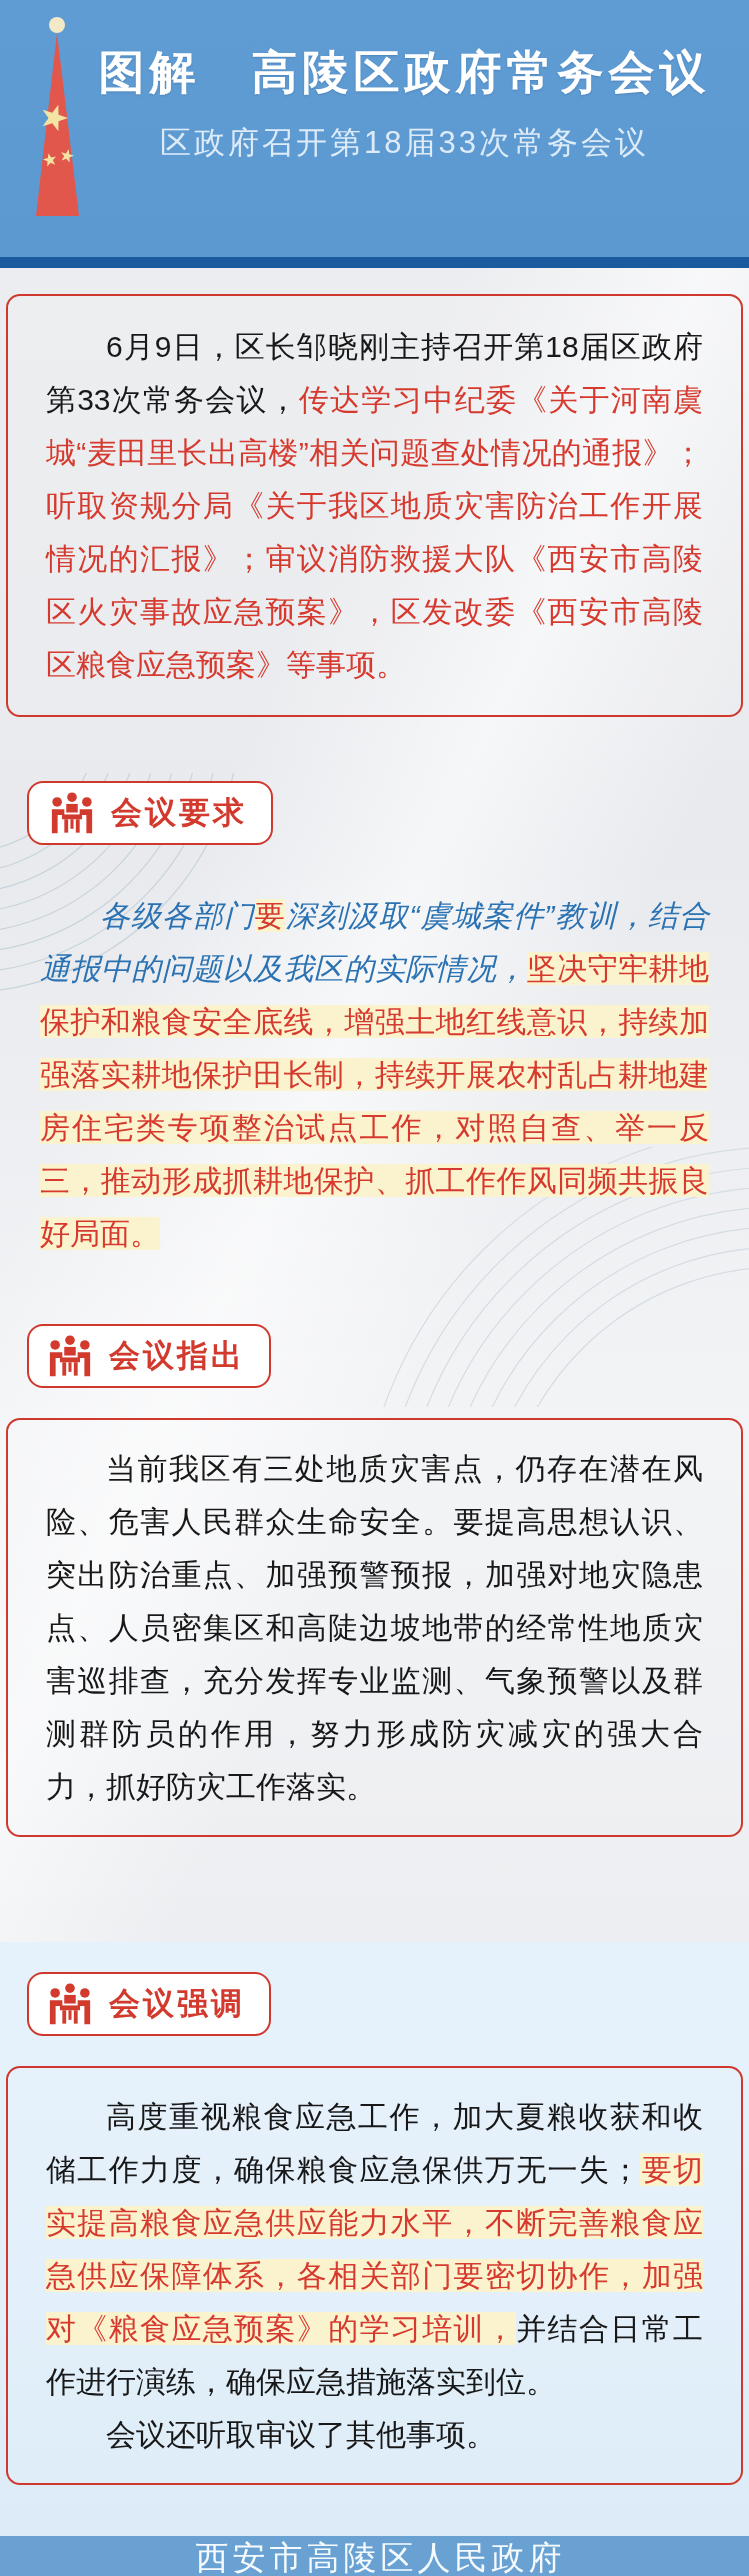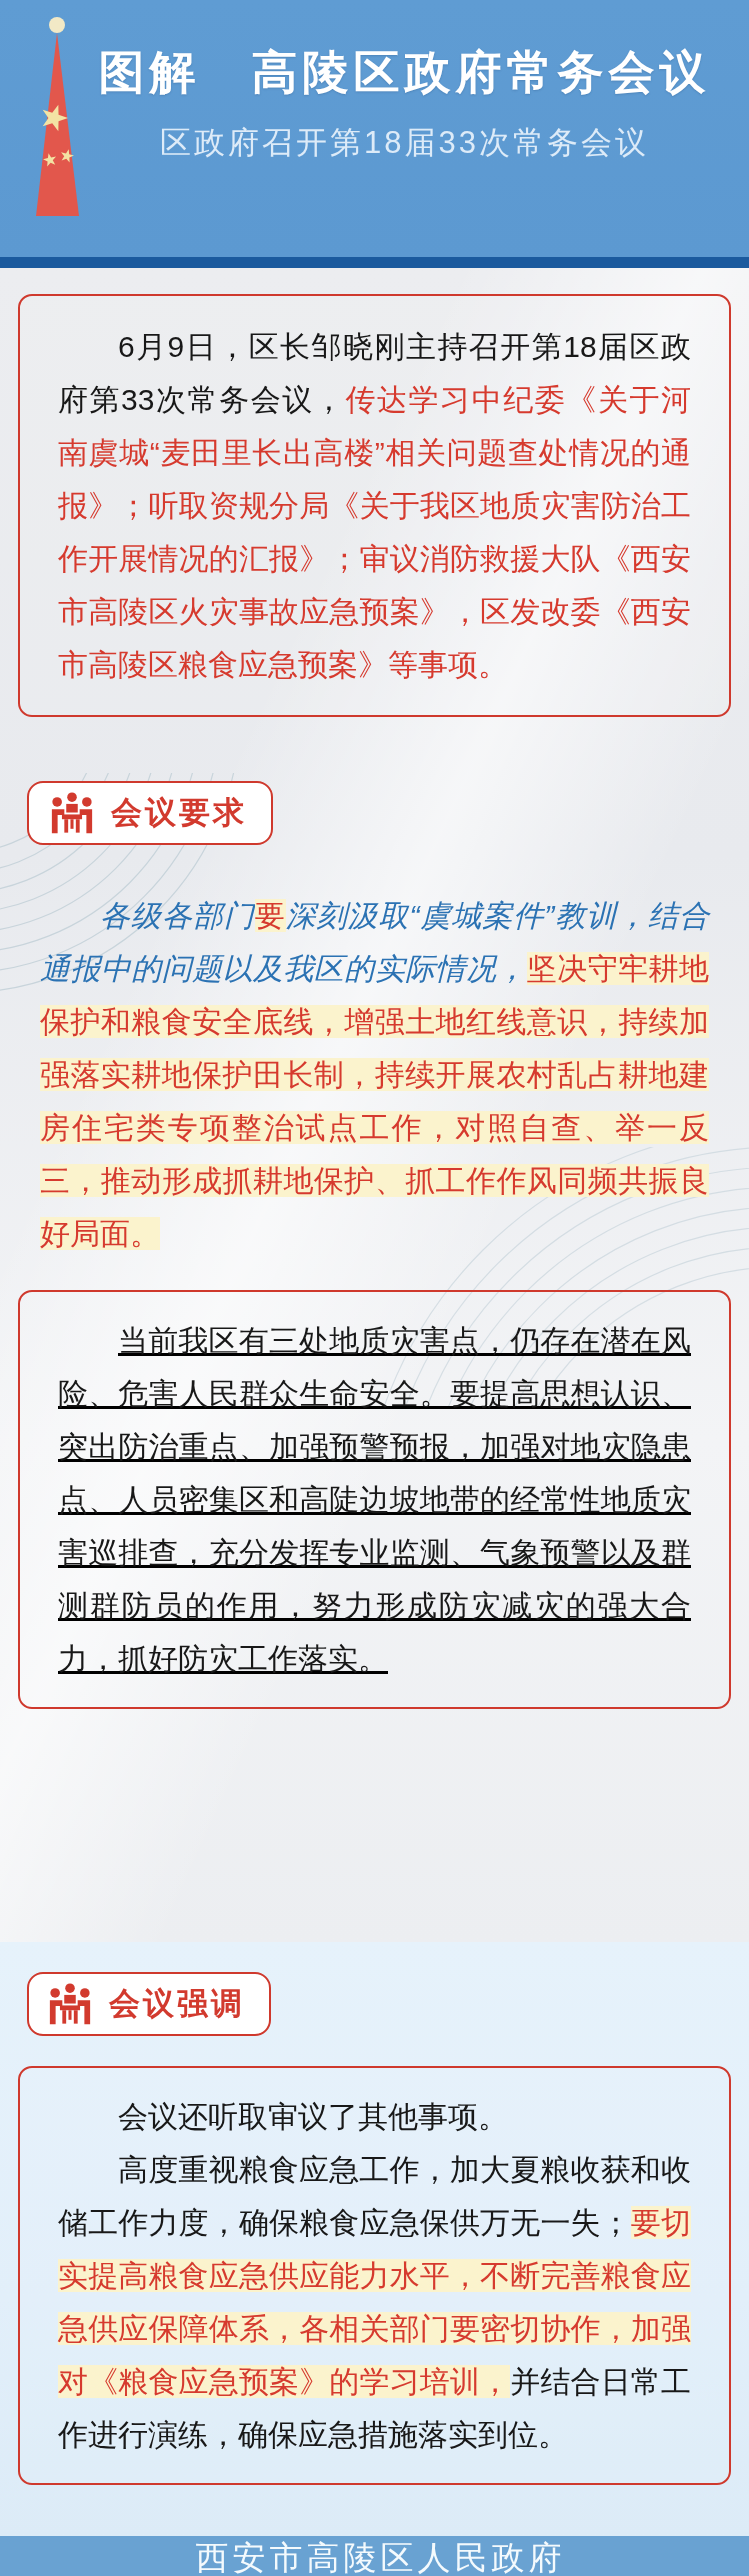--- a/index.html
+++ b/index.html
@@ -31,25 +31,25 @@
   }
   .section-blue {
     position:relative; height:594px; overflow:hidden;
     background:linear-gradient(180deg,#e6f2fb 0%,#e2effa 60%,#dcebf7 100%);
   }
   .deco { position:absolute; z-index:0; pointer-events:none; }
   .deco circle { fill:none; stroke:#c8d4db; stroke-width:1.2; }
   .deco.deco-right circle { stroke:#d4dde3; }
   
   .card {
-    position:relative; z-index:1; margin:26px 18px 0;
+    position:relative; z-index:1; margin:26px 6px 0;
     border:2px solid #cf392d; border-radius:14px; padding:24px 38px;
     background:rgba(255,255,255,.06);
   }
-  .card.card-points { margin-top:30px; padding:22px 38px;text-decoration:underline; }
+  .card.card-points { margin-top:30px; padding:22px 38px; }
   .card.card-stress { margin-top:30px; padding:22px 38px; }
   
   .badge {
     position:relative; z-index:1; display:inline-flex; align-items:center; gap:16px;
     margin:64px 0 0 27px; padding:7px 24px 7px 18px;
     background:#ffffff; border:2px solid #cf392d; border-radius:16px;
   }
   .badge.badge-first { margin-top:64px;padding-left:20px; }
   .badge.badge-blue-area { margin:30px 0 0 27px; }
   .badge-icon { width:46px; height:46px; display:block; }
@@ -131,20 +131,37 @@
           <path d="M16,30.5 h4 v14 h-4 z"></path>
           <path d="M28,30.5 h4 v14 h-4 z"></path>
           <path d="M22.4,30.5 h3.2 v10 h-3.2 z"></path>
         </g>
       </svg>
       <span class="badge-label">会议要求</span>
     </div>
 
     <p class="para free-para"><span class="seg-blue">各级各部门</span><span class="seg-red-hl">要</span><span class="seg-blue">深刻汲取“虞城案件”教训，结合通报中的问题以及我区的实际情况，</span><span class="seg-red-hl">坚决守牢耕地保护和粮食安全底线，增强土地红线意识，持续加强落实耕地保护田长制，持续开展农村乱占耕地建房住宅类专项整治试点工作，对照自查、举一反三，推动形成抓耕地保护、抓工作作风同频共振良好局面。</span></p>
 
+    <div class="badge">
+      <svg class="badge-icon" viewBox="0 0 48 48" aria-hidden="true">
+        <g fill="#d23a2e">
+          <circle cx="8.5" cy="12.5" r="5"></circle>
+          <path d="M3,20 h13 v6 h-7 v19 h-6 z"></path>
+          <circle cx="39.5" cy="12.5" r="5"></circle>
+          <path d="M45,20 h-13 v6 h7 v19 h6 z"></path>
+          <circle cx="24" cy="7.5" r="5"></circle>
+          <path d="M18,14.5 h12 v9 h-12 z"></path>
+          <path d="M13.5,25.5 h21 v5 h-21 z"></path>
+          <path d="M16,30.5 h4 v14 h-4 z"></path>
+          <path d="M28,30.5 h4 v14 h-4 z"></path>
+          <path d="M22.4,30.5 h3.2 v10 h-3.2 z"></path>
+        </g>
+      </svg>
+      <span class="badge-label">会议指出</span>
+    </div>
 
     <div class="card card-points">
       <p class="para"><span class="seg-black">当前我区有三处地质灾害点，仍存在潜在风险、危害人民群众生命安全。要提高思想认识、突出防治重点、加强预警预报，加强对地灾隐患点、人员密集区和高陡边坡地带的经常性地质灾害巡排查，充分发挥专业监测、气象预警以及群测群防员的作用，努力形成防灾减灾的强大合力，抓好防灾工作落实。</span></p>
     </div>
 
   </section>
 
   <section class="section-blue">
 
     <div class="badge badge-blue-area">
@@ -159,22 +176,22 @@
           <path d="M13.5,25.5 h21 v5 h-21 z"></path>
           <path d="M16,30.5 h4 v14 h-4 z"></path>
           <path d="M28,30.5 h4 v14 h-4 z"></path>
           <path d="M22.4,30.5 h3.2 v10 h-3.2 z"></path>
         </g>
       </svg>
       <span class="badge-label">会议强调</span>
     </div>
 
     <div class="card card-stress">
+      <p class="para"><span class="seg-black">高度重视粮食应急工作，加大夏粮收获和收储工作力度，确保粮食应急保供万无一失；</span><span class="seg-red-hl">要切实提高粮食应急供应能力水平，不断完善粮食应急供应保障体系，各相关部门要密切协作，加强对《粮食应急预案》的学习培训，</span><span class="seg-black">并结合日常工作进行演练，确保应急措施落实到位。</span></p>
       <p class="para"><span class="seg-black">会议还听取审议了其他事项。</span></p>
-      <p class="para"><span class="seg-black">高度重视粮食应急工作，加大夏粮收获和收储工作力度，确保粮食应急保供万无一失；</span><span class="seg-red-hl">要切实提高粮食应急供应能力水平，不断完善粮食应急供应保障体系，各相关部门要密切协作，加强对《粮食应急预案》的学习培训，</span><span class="seg-black">并结合日常工作进行演练，确保应急措施落实到位。</span></p>
     </div>
 
   </section>
 
   <footer class="footer">
     <div class="footer-text">西安市高陵区人民政府</div>
   </footer>
 
 </div>
 

